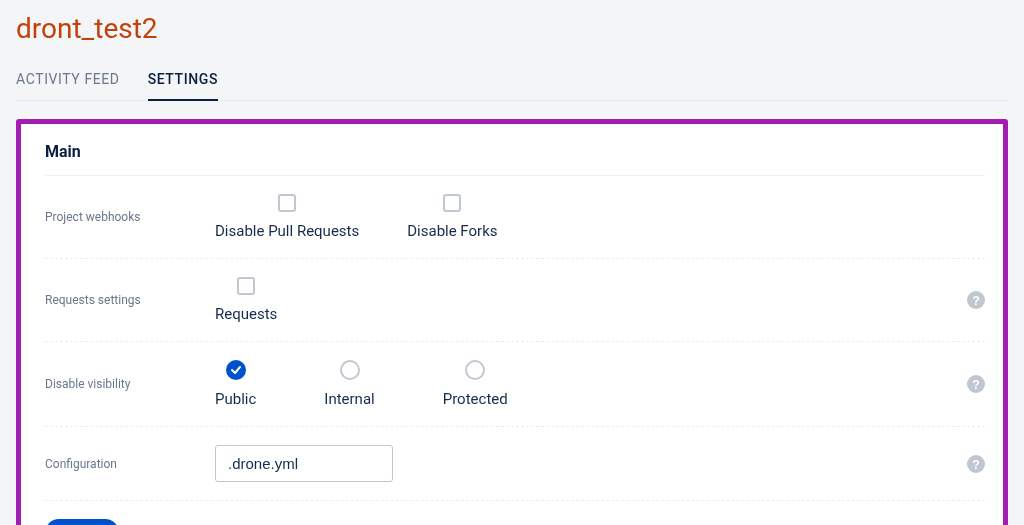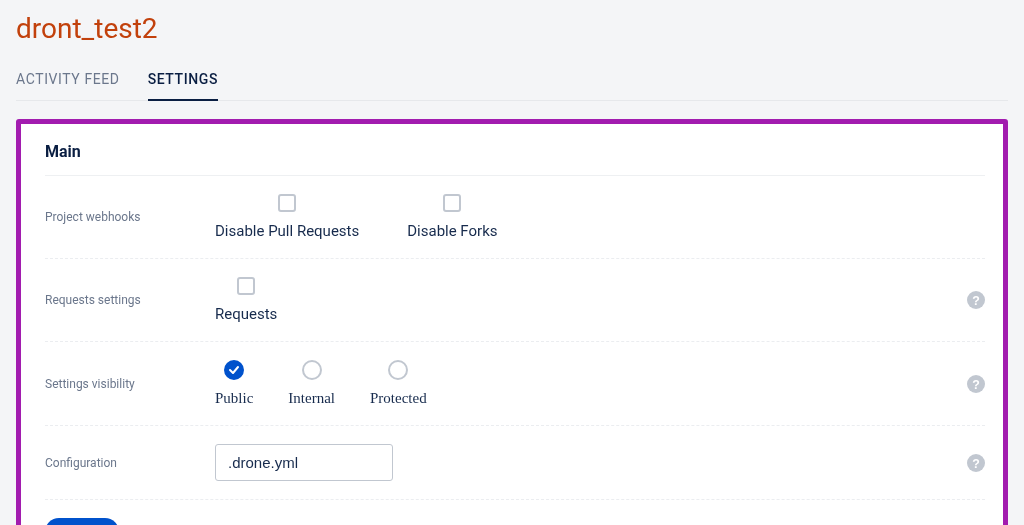--- a/index.html
+++ b/index.html
@@ -176,22 +176,22 @@
     </div>
     <span class="help">
       <svg viewBox="0 0 16 16" fill="currentColor">
           <circle cx="8" cy="8" r="8"></circle>
           <text x="8" y="12" text-anchor="middle" font-size="11" fill="#fff" font-family="Arial" font-weight="bold">?</text>
         </svg>
     </span>
   </div>
 
   <div class="row">
-    <div class="row-label">Settings visibility</div>
-    <div class="row-controls" style="gap:35px;font-family:Liberation Serif, serif;">
+    <div class="row-label">Disable visibility</div>
+    <div class="row-controls" style="gap:68px;">
       <label class="ctrl">
         <span class="radio selected">
           <svg width="12" height="12" viewBox="0 0 12 12">
               <path d="M2 6 L5 9 L10 3" stroke="#fff" stroke-width="2" fill="none" stroke-linecap="round" stroke-linejoin="round"></path>
             </svg>
         </span>
         <span>Public</span>
       </label>
       <label class="ctrl">
         <span class="radio">

